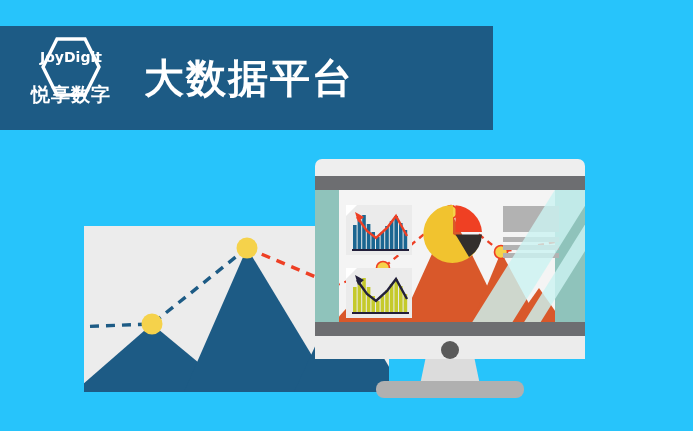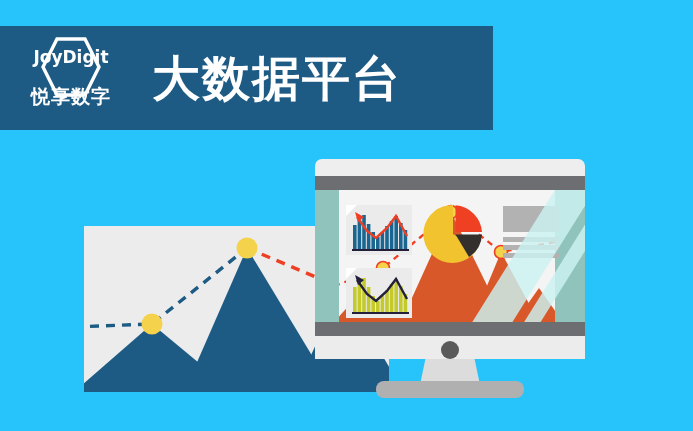--- a/index.html
+++ b/index.html
@@ -18,31 +18,31 @@
   }
   .logo-block{
     position:relative;width:118px;height:96px;margin-left:12px;
     display:flex;flex-direction:column;align-items:center;justify-content:center;
   }
   .hexagon{
     position:absolute;left:28px;top:6px;width:62px;height:62px;
   }
   .logo-word{
     position:relative;z-index:2;color:#ffffff;font-weight:bold;
-    font-size:17px;letter-spacing:0px;line-height:1;
+    font-size:14px;letter-spacing:0px;line-height:1;
     font-family:"DejaVu Sans",sans-serif;
     transform:translateY(-2px);
   }
   .logo-sub{
     position:relative;z-index:2;color:#ffffff;font-weight:bold;
     font-size:19px;letter-spacing:1px;margin-top:19px;line-height:1;
   }
   .banner-title{
-    color:#ffffff;font-size:48px;font-weight:bold;letter-spacing:2px;
-    margin-left:22px;line-height:1;white-space:nowrap;
+    color:#ffffff;font-size:40px;font-weight:bold;letter-spacing:2px;
+    margin-left:14px;line-height:1;white-space:nowrap;
     font-family:"DejaVu Sans",sans-serif;
   }
 
   
   .left-panel{
     position:absolute;left:84px;top:226px;width:305px;height:166px;
     background:#ececec;overflow:hidden;
   }
   .left-svg{position:absolute;left:0;top:0;}
 

